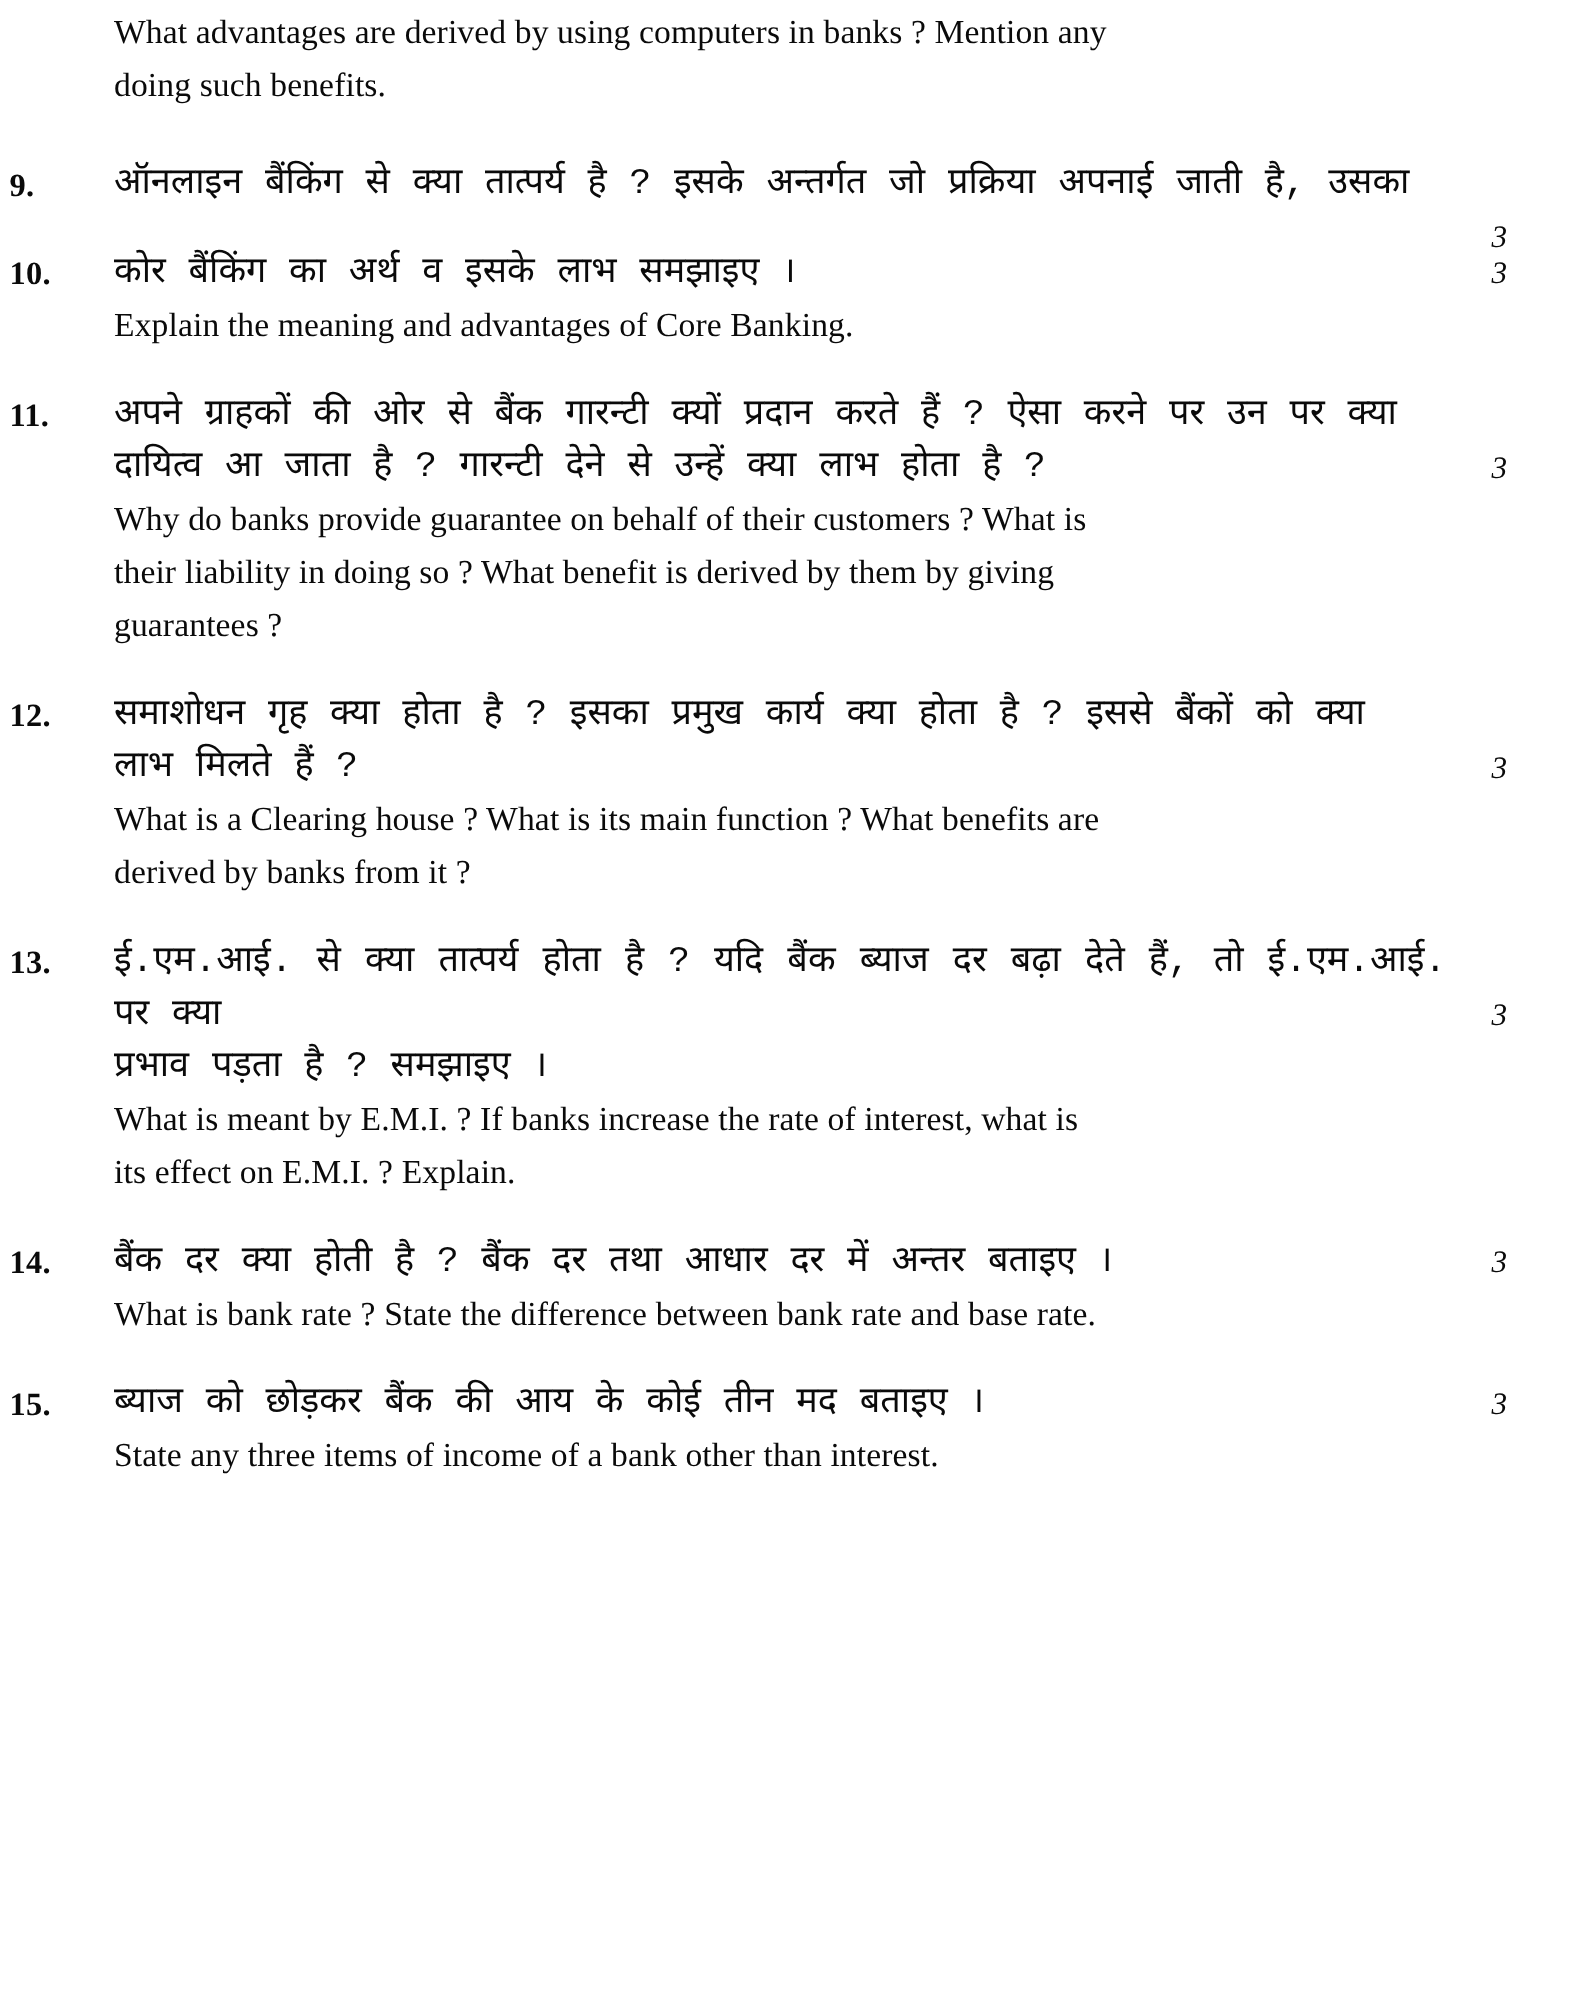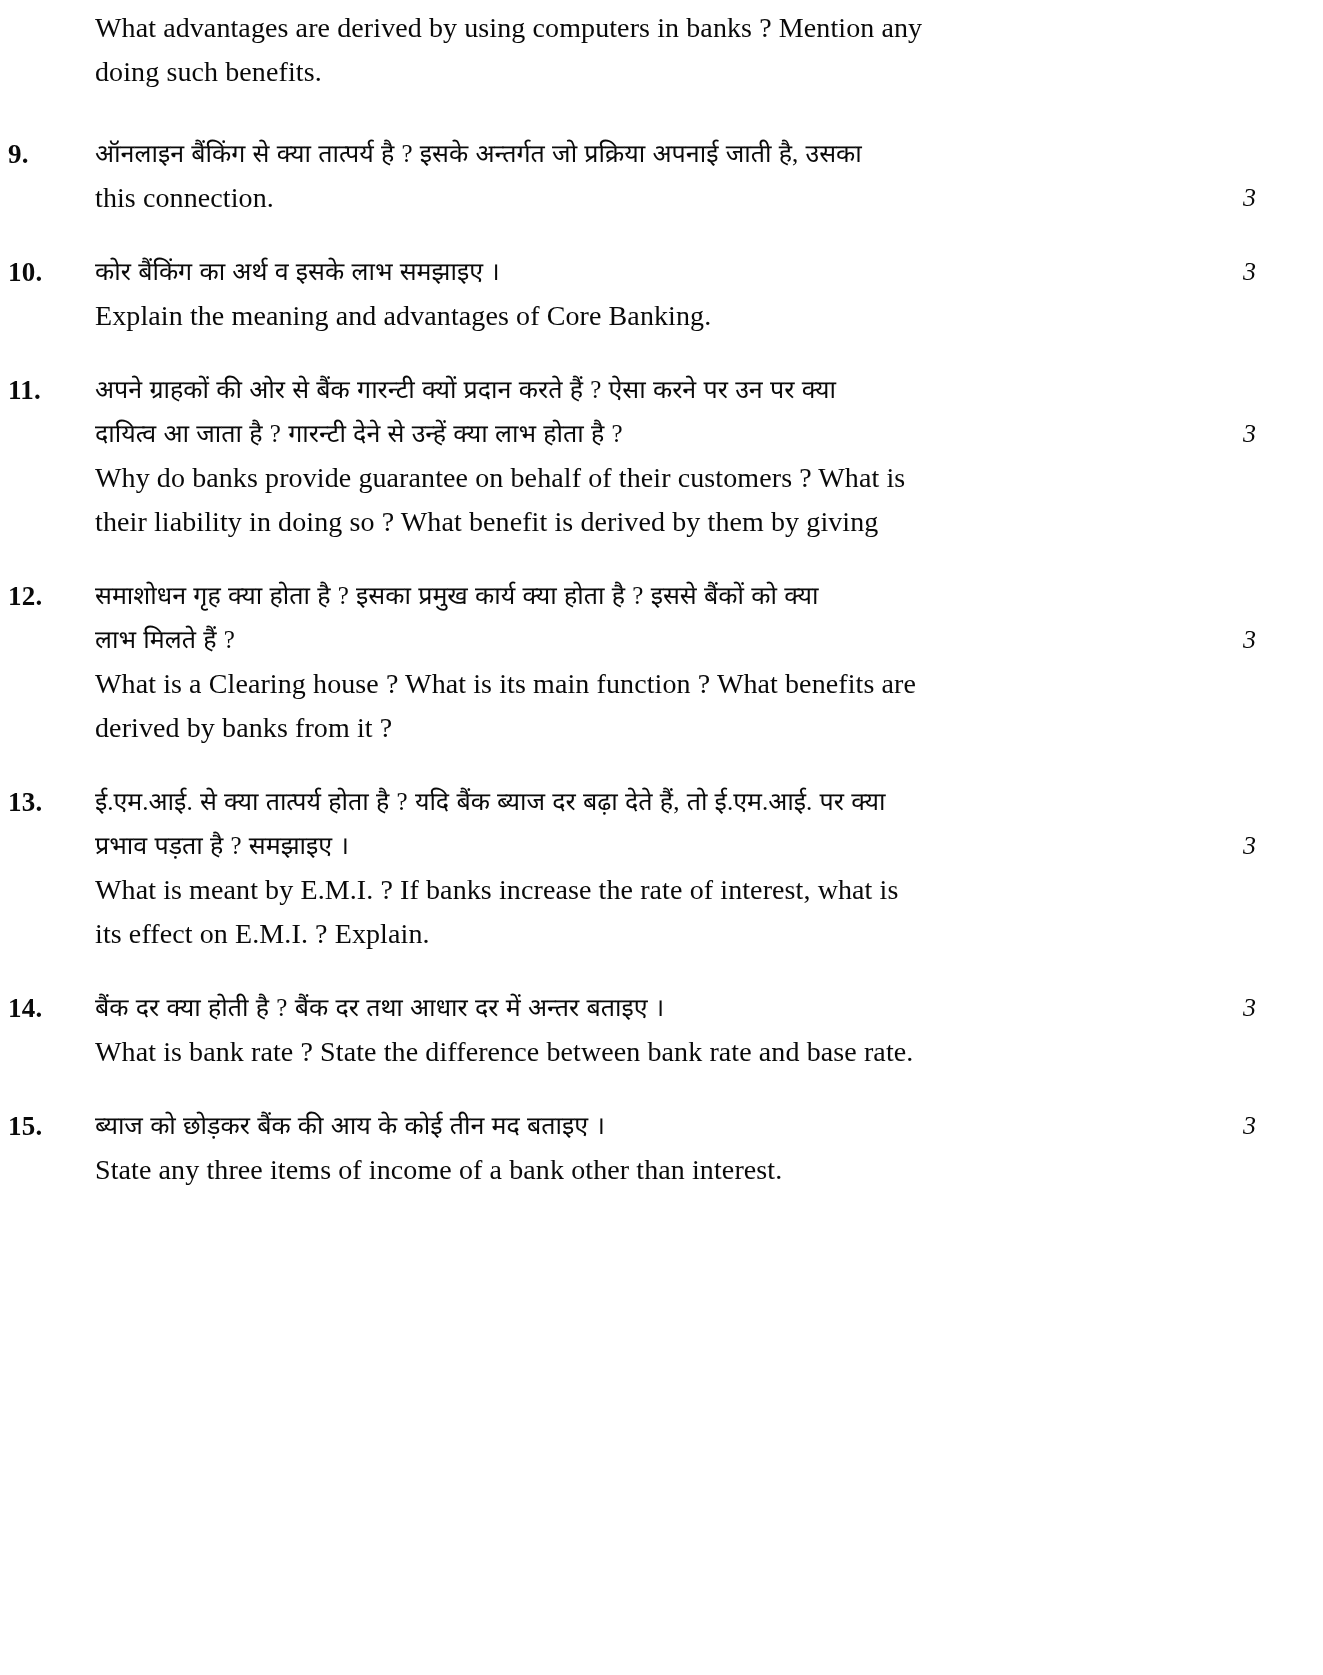--- a/index.html
+++ b/index.html
@@ -49,22 +49,22 @@
     right: 20px;
     width: 60px;
     text-align: left;
     font-style: italic;
     font-size: 26px;
     line-height: 44px;
   }
 
   
   .hi {
-    font-family: Liberation Serif, serif;
-    font-size: 25px;
+    font-family: Liberation Mono, monospace;
+    font-size: 30px;
     line-height: 44px;
     text-align: justify;
     text-align-last: left;
     word-spacing: 1px;
     margin: 0;
   }
   .hi.justify-full {
     text-align: justify;
   }
   .en {
@@ -116,41 +116,41 @@
       <p class="en stretch">What advantages are derived by using computers in banks ? Mention any</p>
       <p class="en">doing such benefits.</p>
     </div>
 
     <div class="gap-lg"></div>
 
     <div class="qblock">
       <span class="qnum">9.</span>
       <p class="hi justify-full">ऑनलाइन बैंकिंग से क्या तात्पर्य है ? इसके अन्तर्गत जो प्रक्रिया अपनाई जाती है, उसका</p>
       <span class="marks" style="top:44px;">3</span>
-      <p class="en">this connection.</p>
     </div>
 
     <div class="gap-md"></div>
 
     <div class="qblock">
       <span class="qnum">10.</span>
       <span class="marks" style="top:0px;">3</span>
       <p class="hi">कोर बैंकिंग का अर्थ व इसके लाभ समझाइए ।</p>
       <p class="en">Explain the meaning and advantages of Core Banking.</p>
     </div>
 
     <div class="gap-md"></div>
 
     <div class="qblock">
       <span class="qnum">11.</span>
       <p class="hi justify-full">अपने ग्राहकों  की ओर से बैंक गारन्टी क्यों प्रदान करते हैं ? ऐसा करने पर उन पर क्या</p>
       <p class="hi">दायित्व आ जाता है ? गारन्टी देने से उन्हें क्या लाभ होता है ?</p>
       <span class="marks" style="top:44px;">3</span>
       <p class="en stretch">Why do banks provide guarantee on behalf of their customers ? What is</p>
       <p class="en stretch">their liability in doing so ? What benefit is derived by them by giving</p>
+      <p class="en">guarantees ?</p>
     </div>
 
     <div class="gap-md"></div>
 
     <div class="qblock">
       <span class="qnum">12.</span>
       <p class="hi justify-full">समाशोधन गृह क्या होता है ? इसका प्रमुख कार्य क्या होता है ? इससे बैंकों को क्या</p>
       <p class="hi">लाभ मिलते हैं ?</p>
       <span class="marks" style="top:44px;">3</span>
       <p class="en stretch">What is a Clearing house ? What is its main function ? What benefits are</p>

